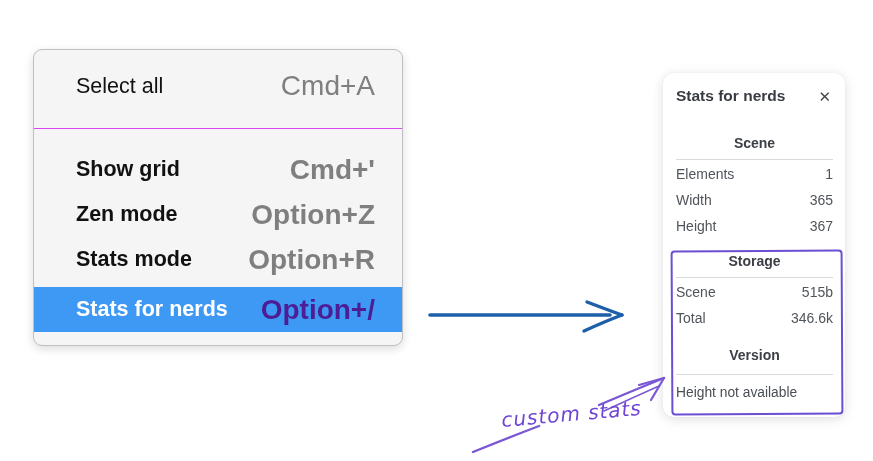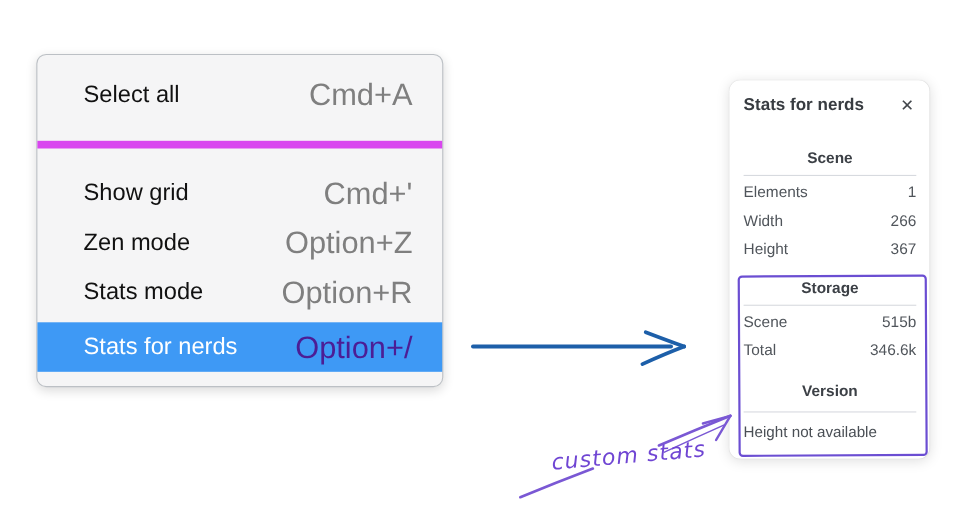--- a/index.html
+++ b/index.html
@@ -3,25 +3,25 @@
 <meta charset="utf-8">
 <style>
   html,body{margin:0;padding:0;width:873px;height:461px;background:#ffffff;overflow:hidden;
     font-family:"Liberation Sans",sans-serif;}
   .stage{position:relative;width:873px;height:461px;}
 
   
   .menu{position:absolute;left:33px;top:49px;width:370px;box-sizing:border-box;
     background:#f5f5f6;border:1px solid #bcc0c5;border-radius:9px;
     box-shadow:0 3px 10px rgba(0,0,0,0.14);}
-  .menu-group-1{padding:14px 0 20px;border-bottom:7px solid #d946ef;}
+  .menu-group-1{padding:14px 0 20px;border-bottom:1px solid #d946ef;}
   .menu-group-2{padding:18px 0 13px;}
   .mi{display:flex;justify-content:space-between;align-items:center;height:44px;
     padding:0 27px 0 42px;font-size:21.5px;color:#111;cursor:default;}
-  .menu-group-2 .mi{height:45px;}
+  .menu-group-2 .mi{height:45px;font-weight:bold;}
   .mi .sc{color:#7f7f7f;font-size:28px;}
   .mi.selected{background:#3e99f5;color:#ffffff;margin-top:5px;}
   .mi.selected .sc{color:#4c1d95;}
 
   
   .panel{position:absolute;left:663px;top:73px;width:182px;box-sizing:border-box;
     padding:12px 12px 16px 13px;background:#ffffff;border-radius:10px;
     box-shadow:0 2px 12px rgba(0,0,0,0.13),0 0 1px rgba(0,0,0,0.10);
     font-size:14px;color:#50555b;}
   .panel-title-row{display:flex;justify-content:space-between;align-items:center;line-height:22px;}
@@ -80,21 +80,21 @@
     </div>
 
     <div class="sec-h scene">Scene</div>
     <hr class="sep">
     <div class="srow">
       <span>Elements</span>
       <span>1</span>
     </div>
     <div class="srow">
       <span>Width</span>
-      <span>266</span>
+      <span>365</span>
     </div>
     <div class="srow">
       <span>Height</span>
       <span>367</span>
     </div>
 
     <div class="sec-h storage">Storage</div>
     <hr class="sep">
     <div class="srow">
       <span>Scene</span>

